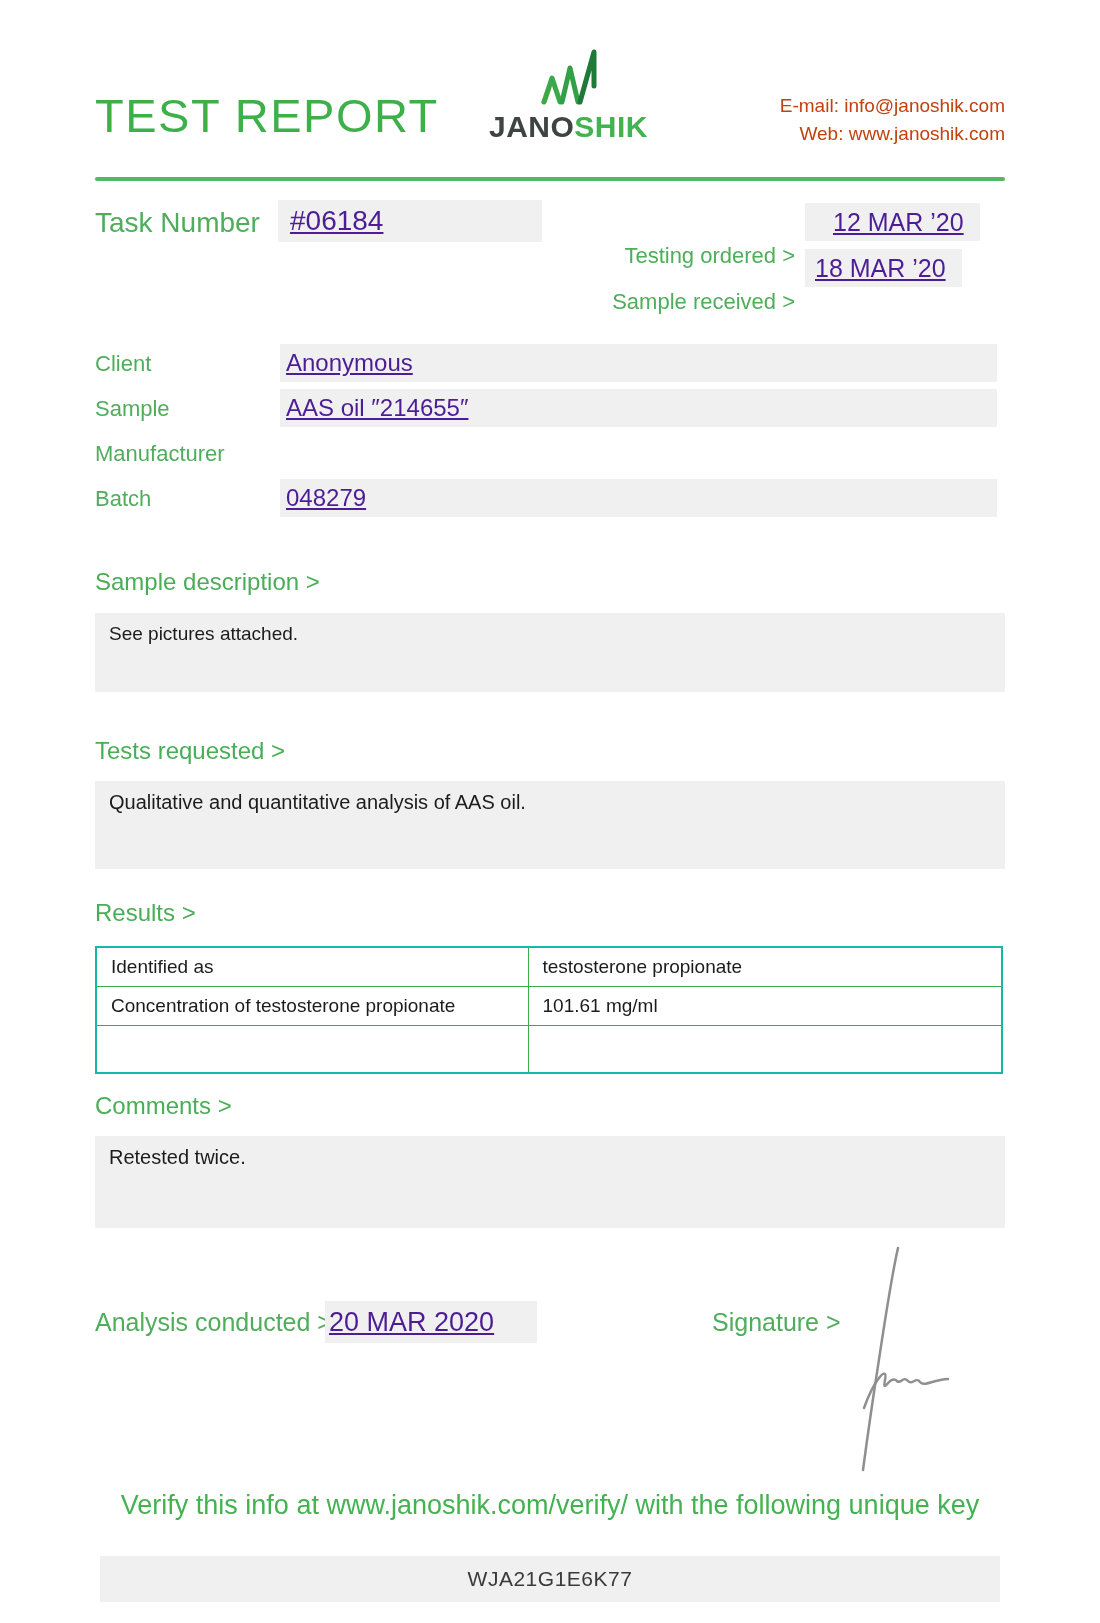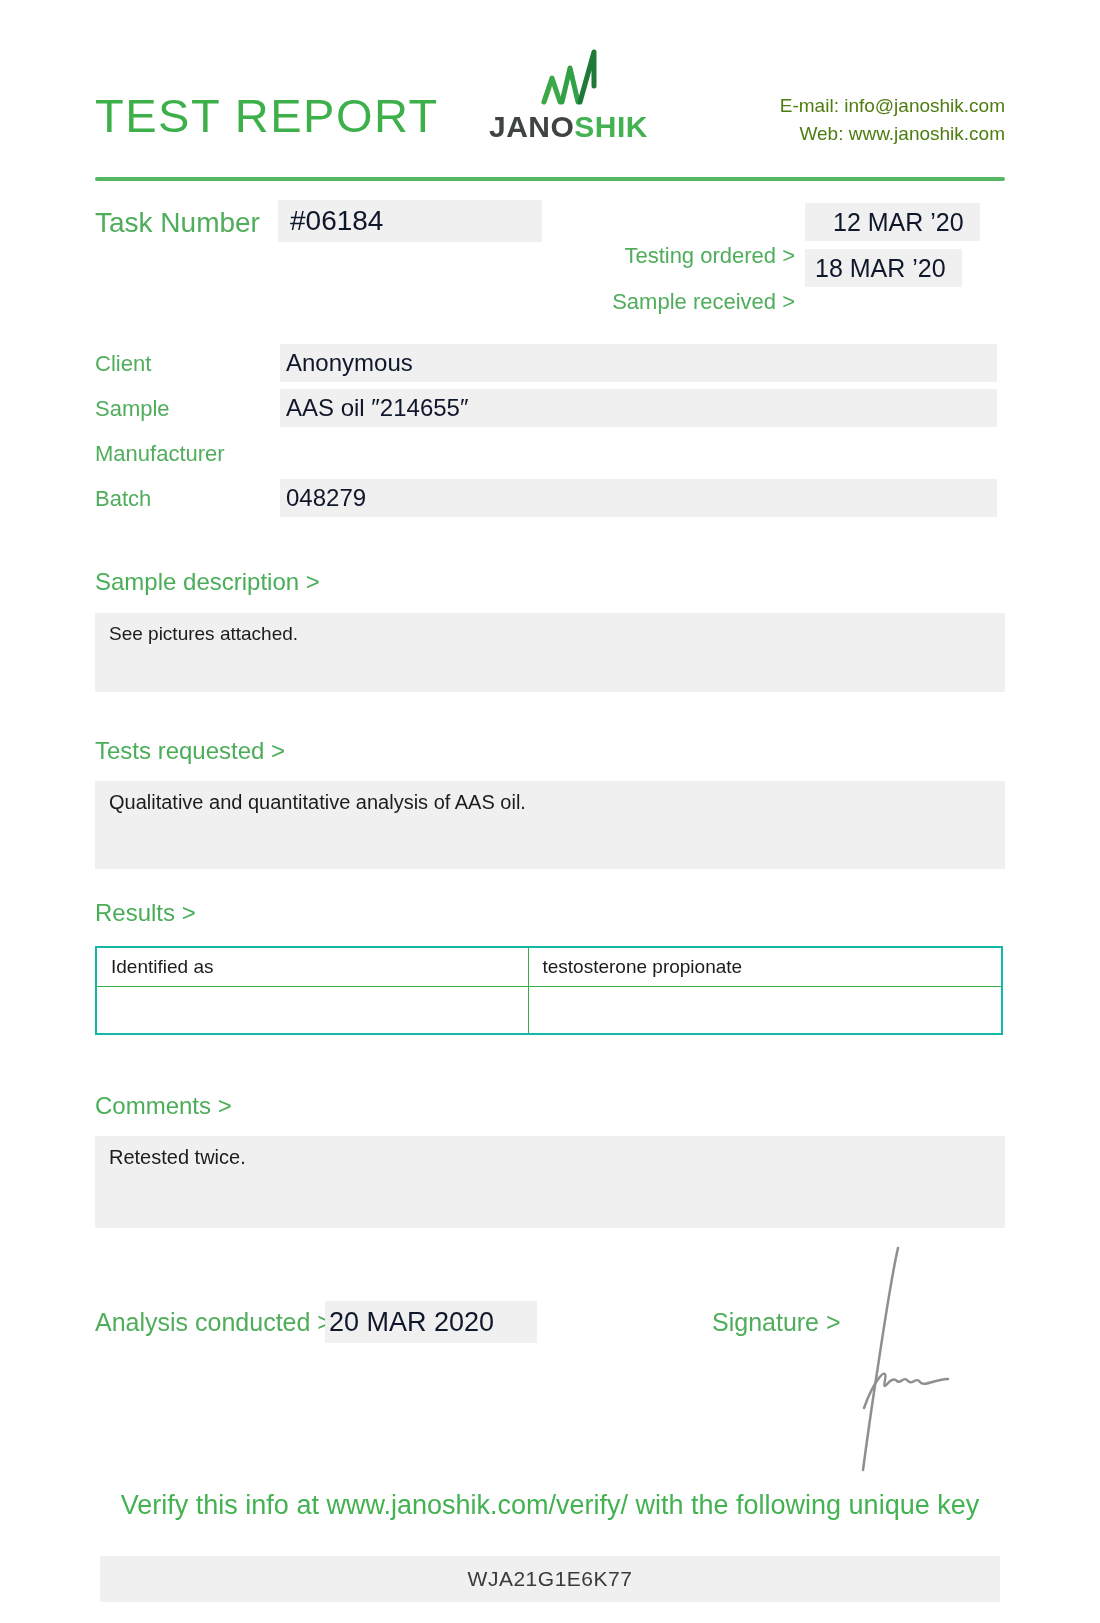--- a/index.html
+++ b/index.html
@@ -7,26 +7,26 @@
     position:relative; width:1100px; height:1623px; background:#ffffff;
     font-family:"Liberation Sans", sans-serif; overflow:hidden; color:#171717;
   }
   
   .title { position:absolute; left:95px; top:88px; font-size:47px; letter-spacing:1.5px; color:#3eb04a; font-weight:400; }
   .logo { position:absolute; left:486px; top:46px; width:165px; text-align:center; }
   .logo svg { display:block; margin:0 auto; }
   .logo-word { font-size:30px; font-weight:bold; letter-spacing:0.5px; margin-top:2px; }
   .logo-word .dark { color:#3d4442; }
   .logo-word .green { color:#43b251; }
-  .contact { position:absolute; right:95px; top:92px; text-align:right; color:#4d7c0f; font-size:19px; line-height:28px; }
+  .contact { position:absolute; right:95px; top:92px; text-align:right; color:#c2410c; font-size:19px; line-height:28px; }
   .rule { position:absolute; left:95px; top:177px; width:910px; height:4px; background:#56b763; border-radius:2px; }
 
   
   .g-label { position:absolute; color:#4fad5b; }
-  .field { position:absolute; background:#f0f0f0; color:#0f172a; white-space:nowrap; overflow:hidden; }
+  .field { position:absolute; background:#f0f0f0; color:#4c1d95; white-space:nowrap; overflow:hidden;text-decoration:underline; }
 
   .task-label { left:95px; top:207px; font-size:28px; }
   .task-value { left:278px; top:200px; width:252px; height:42px; line-height:42px; font-size:28px; padding-left:12px; }
 
   .date-label { width:210px; text-align:right; font-size:22px; left:585px;margin-top:32px; }
   .date-value { left:805px; width:147px; height:38px; line-height:38px; font-size:25px; padding-left:10px; }
 
   .info-label { left:95px; font-size:22px; }
   .info-value { left:280px; width:711px; height:38px; line-height:38px; font-size:24px; padding-left:6px; }
 
@@ -109,20 +109,24 @@
   <table class="results-table">
     <colgroup>
         <col class="c1">
         <col>
       </colgroup>
     <tbody>
         <tr>
       <td>Identified as</td>
       <td>testosterone propionate</td>
     </tr>
+    <tr>
+      <td>Concentration of testosterone propionate</td>
+      <td>101.61 mg/ml</td>
+    </tr>
     <tr class="empty">
       <td></td>
       <td></td>
     </tr>
   </tbody>
     </table>
 
   <div class="sec-head" style="top:1092px;">Comments &gt;</div>
   <div class="sec-box" style="top:1136px; height:92px; font-size:20px;">Retested twice.</div>
 

